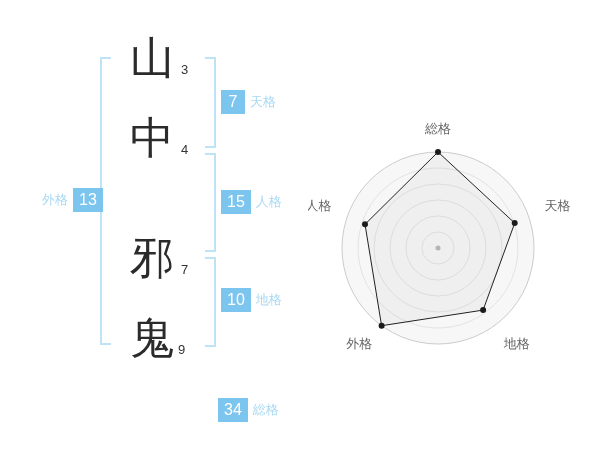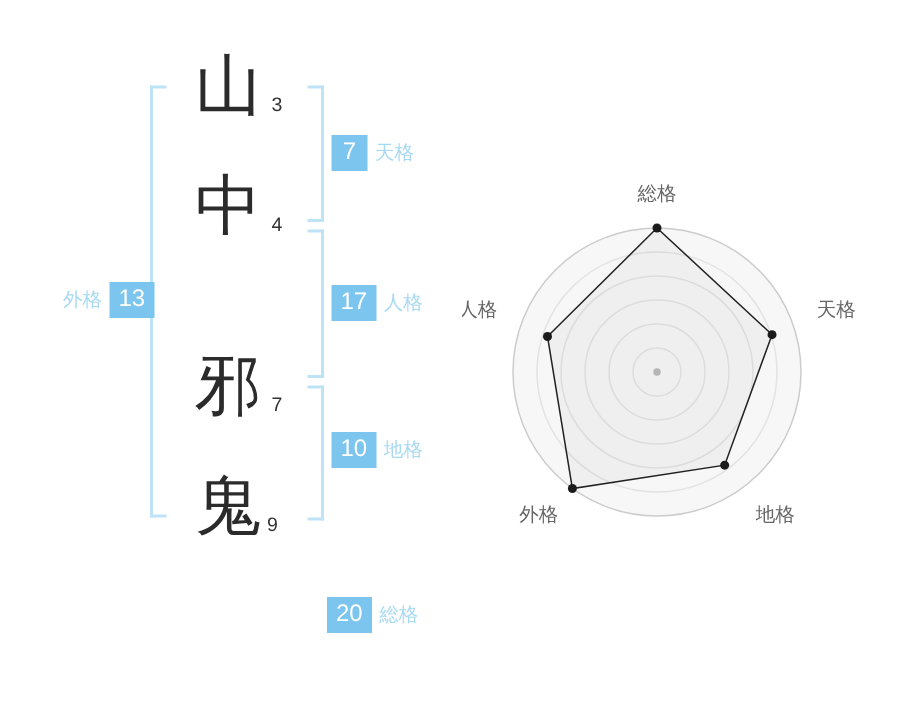--- a/index.html
+++ b/index.html
@@ -49,31 +49,31 @@
     <span class="vlabel">外格</span>
     <span class="vbox">13</span>
   </div>
 
   <div class="vrow" style="left:221px;top:90px">
     <span class="vbox">7</span>
     <span class="vlabel">天格</span>
   </div>
 
   <div class="vrow" style="left:221px;top:190px">
-    <span class="vbox">17</span>
+    <span class="vbox">15</span>
     <span class="vlabel">人格</span>
   </div>
 
   <div class="vrow" style="left:221px;top:288px">
     <span class="vbox">10</span>
     <span class="vlabel">地格</span>
   </div>
 
   <div class="vrow" style="left:218px;top:398px">
-    <span class="vbox">20</span>
+    <span class="vbox">34</span>
     <span class="vlabel">総格</span>
   </div>
 
   <div class="chart-wrap">
     <svg id="radar-svg" width="270" height="270" viewBox="0 0 270 270">
         <circle cx="130" cy="136" r="96" fill="#f7f7f7" stroke="#cccccc" stroke-width="1"></circle>
         <circle cx="130" cy="136" r="16.0" fill="none" stroke="#e3e3e3"></circle>
         <circle cx="130" cy="136" r="32.0" fill="none" stroke="#e3e3e3"></circle>
         <circle cx="130" cy="136" r="48.0" fill="none" stroke="#e3e3e3"></circle>
         <circle cx="130" cy="136" r="64.0" fill="none" stroke="#e3e3e3"></circle>

